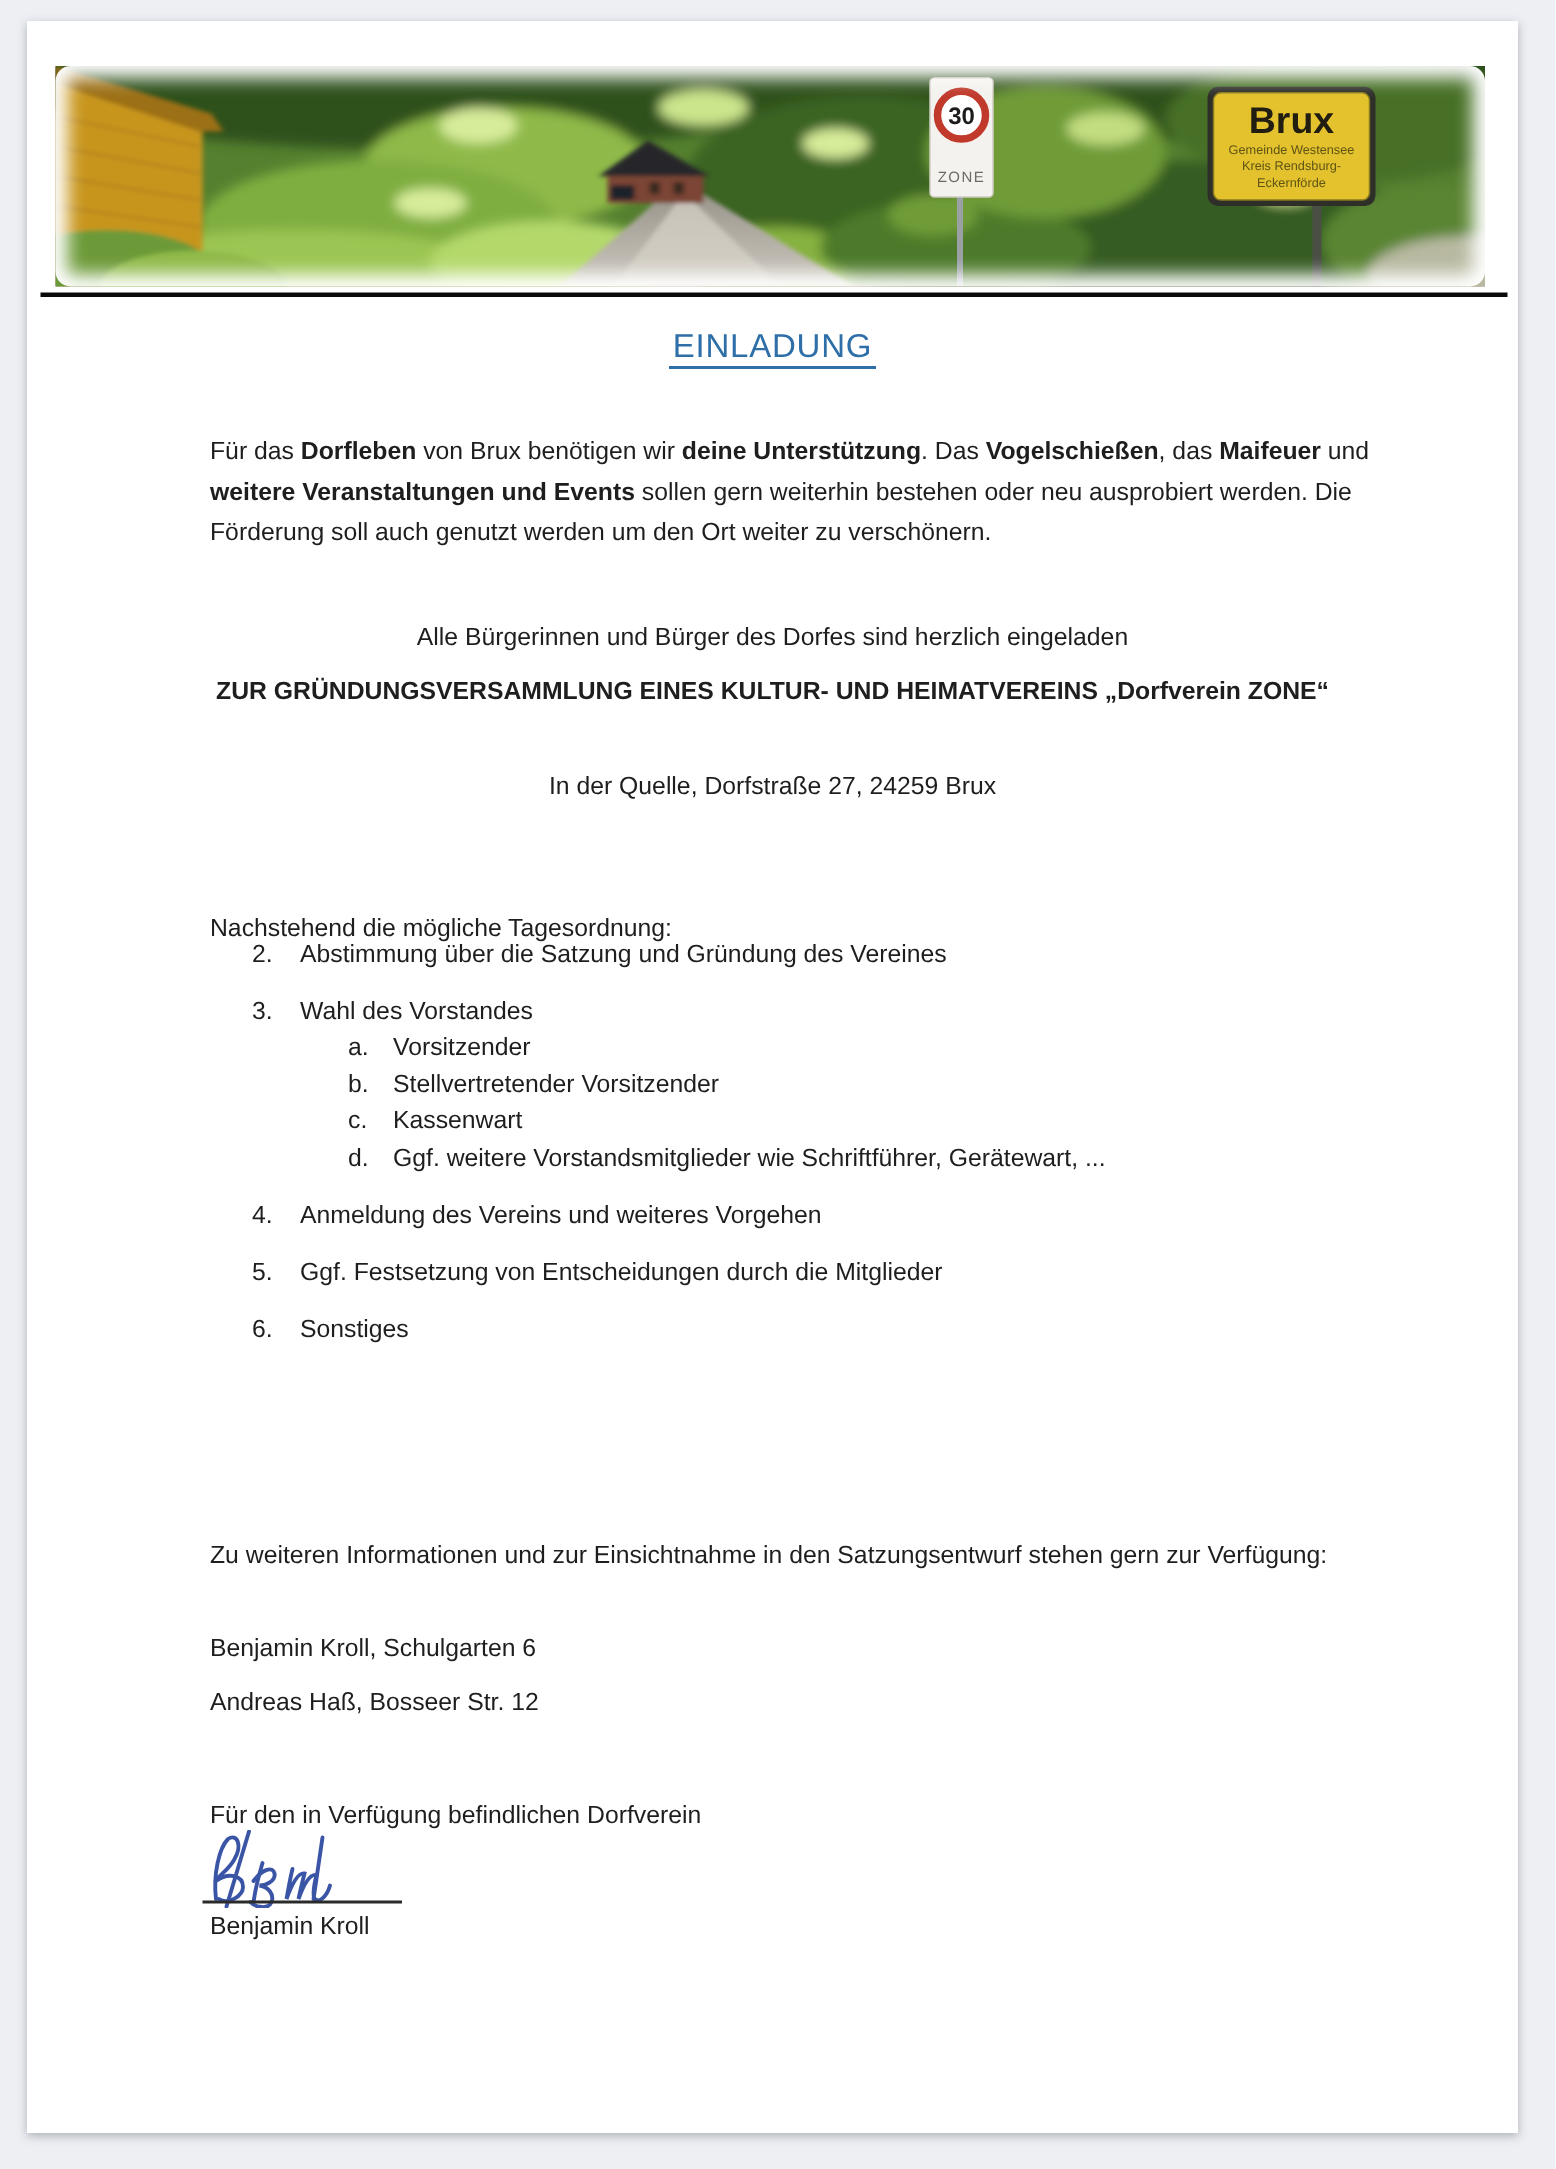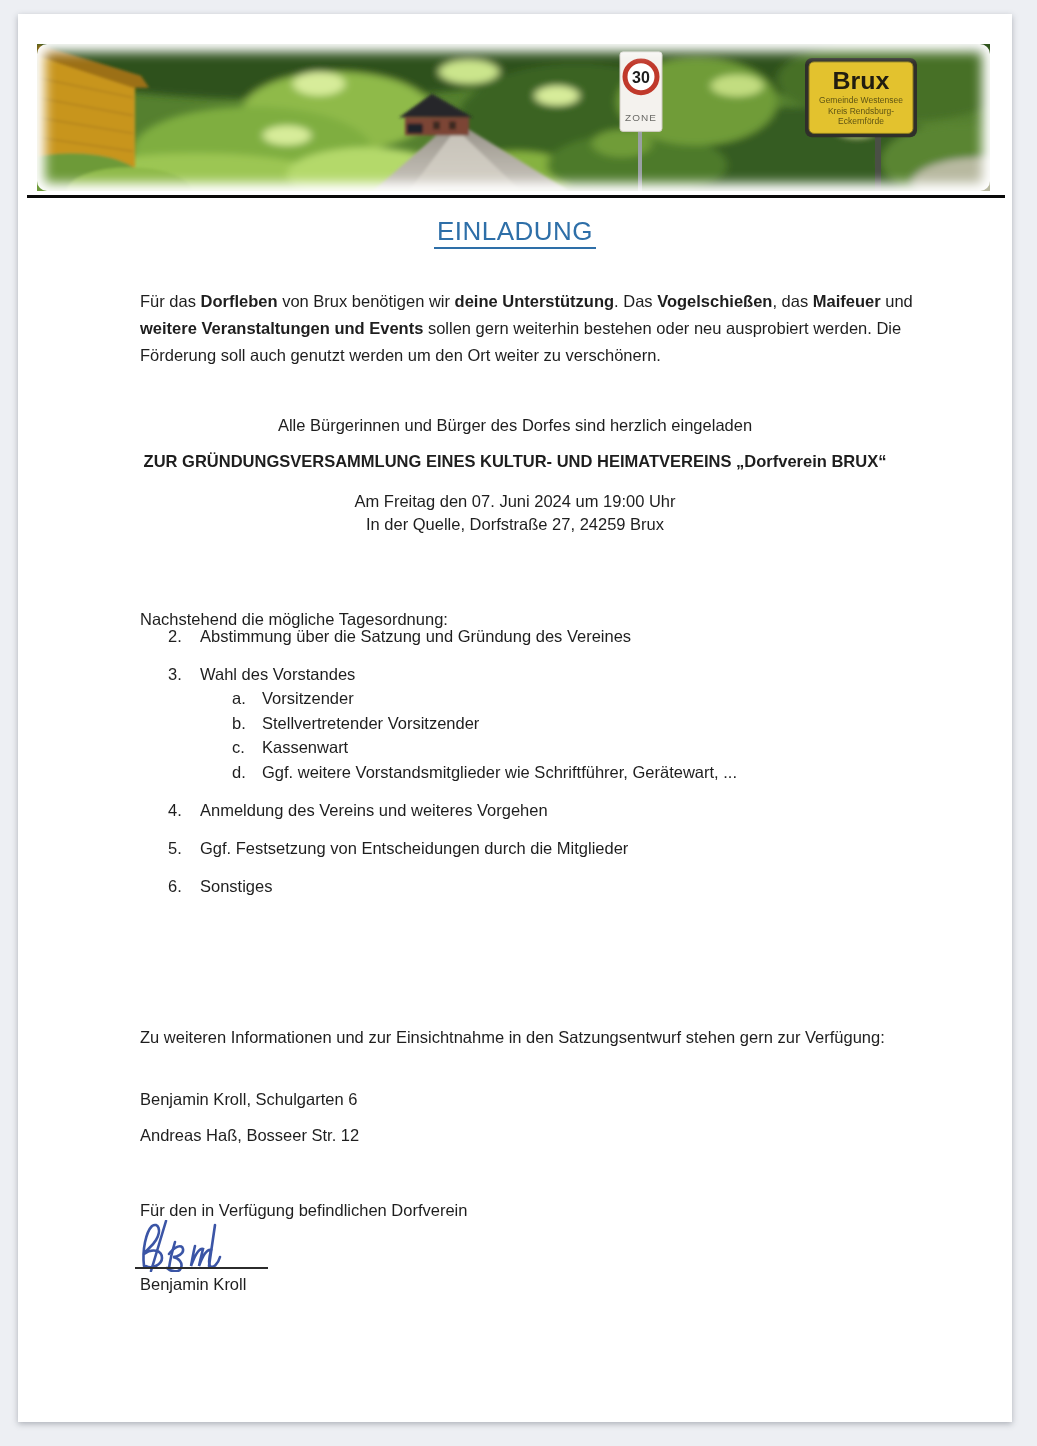--- a/index.html
+++ b/index.html
@@ -37,21 +37,21 @@
     box-shadow:inset 0 0 12px 8px #ffffff;
     border-radius:10px;
   }
   .rule{
     position:absolute;left:9px;top:181px;width:978px;height:3px;
     background:var(--divider);
   }
   
   .title-wrap{position:absolute;left:0;top:200px;width:100%;text-align:center;line-height:34px;}
   .title{
-    font-size:26px;letter-spacing:.5px;color:var(--title-blue);
+    font-size:22px;letter-spacing:.5px;color:var(--title-blue);
     border-bottom:2px solid var(--title-blue);padding:0 3px 1px;
   }
   
   .para,.textline,.center{font-size:16.5px;}
   .b{font-weight:700;}
   .intro{
     position:absolute;left:122px;top:274px;width:782px;margin:0;
     line-height:27px;
   }
   .center{position:absolute;left:0;width:100%;text-align:center;line-height:26px;}
@@ -159,22 +159,21 @@
 
   <div class="rule"></div>
 
   <div class="title-wrap">
     <span class="title">EINLADUNG</span>
   </div>
 
   <p class="para intro"><span>Für das </span><span class="b">Dorfleben</span><span> von Brux benötigen wir </span><span class="b">deine Unterstützung</span><span>. Das </span><span class="b">Vogelschießen</span><span>, das </span><span class="b">Maifeuer</span><span> und </span><span class="b">weitere Veranstaltungen und Events</span><span> sollen gern weiterhin bestehen oder neu ausprobiert werden. Die Förderung soll auch genutzt werden um den Ort weiter zu verschönern.</span></p>
 
   <div class="center line-alle">Alle Bürgerinnen und Bürger des Dorfes sind herzlich eingeladen</div>
-  <div class="center line-versammlung">ZUR GRÜNDUNGSVERSAMMLUNG EINES KULTUR- UND HEIMATVEREINS „Dorfverein BRUX“</div>
-  <div class="center line-freitag">Am Freitag den 07. Juni 2024 um 19:00 Uhr</div>
+  <div class="center line-versammlung">ZUR GRÜNDUNGSVERSAMMLUNG EINES KULTUR- UND HEIMATVEREINS „Dorfverein ZONE“</div>
   <div class="center line-quelle">In der Quelle, Dorfstraße 27, 24259 Brux</div>
 
   <div class="agenda-intro">Nachstehend die mögliche Tagesordnung:</div>
   <div class="agenda">
       <div class="agenda-item">
         <div class="agenda-line"><span class="agenda-num">2.</span><span class="agenda-txt">Abstimmung über die Satzung und Gründung des Vereines</span></div>
       </div>
       <div class="agenda-item">
         <div class="agenda-line"><span class="agenda-num">3.</span><span class="agenda-txt">Wahl des Vorstandes</span></div>
         <div class="agenda-sub"><span class="agenda-letter">a.</span><span class="agenda-subtxt">Vorsitzender</span></div>

